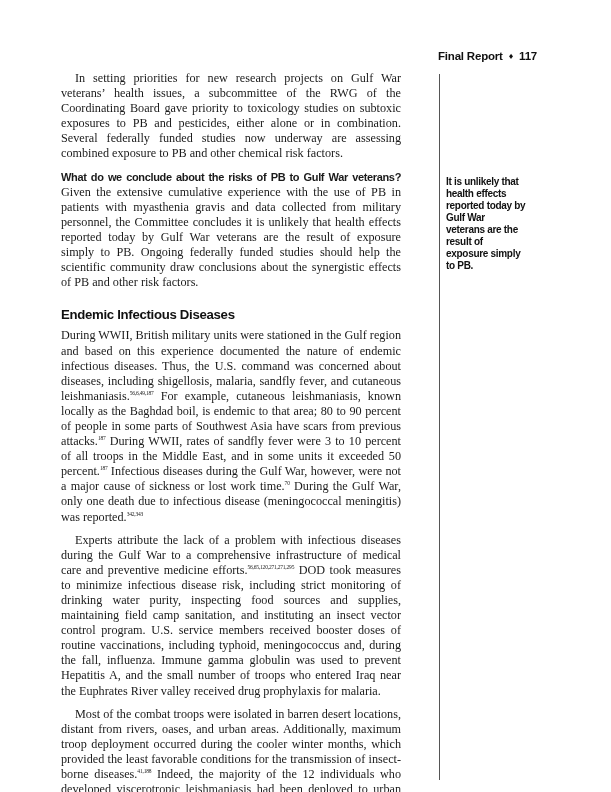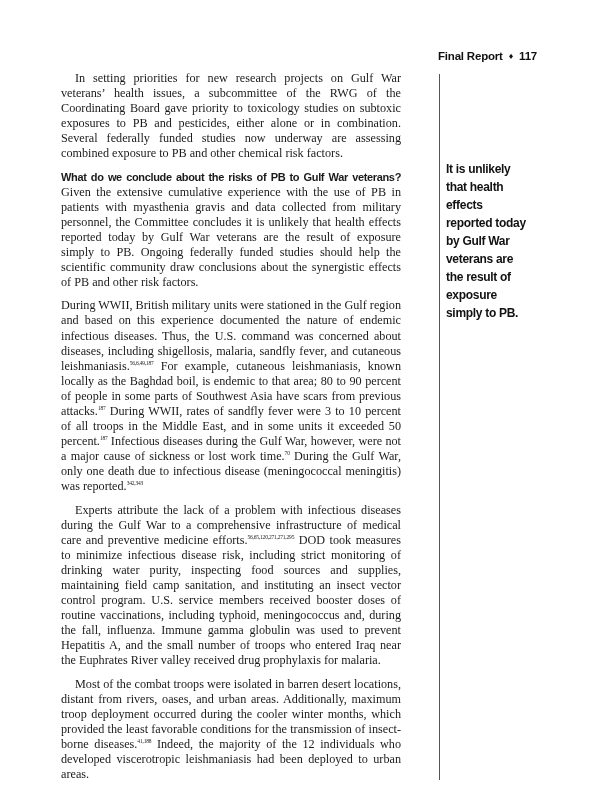--- a/index.html
+++ b/index.html
@@ -22,41 +22,42 @@
   .main p.noindent { text-indent: 0; }
   .runin {
     font-family: "Liberation Sans", sans-serif; font-weight: bold; font-size: 11px; letter-spacing: -0.35px;
   }
   .section-head {
     font-family: "Liberation Sans", sans-serif; font-weight: bold; font-size: 13.2px;
     margin: 17px 0 6px 0; letter-spacing: -0.3px; color: #111;
   }
   sup { font-size: 5.5px; vertical-align: 5px; line-height: 0; letter-spacing: -0.2px; }
   .sidebar-quote {
-    position: absolute; left: 446px; top: 160px; width: 80px;
-    font-family: "Liberation Sans", sans-serif; font-weight: bold; font-size: 12px; line-height: 18px;
+    position: absolute; left: 446px; top: 176px; width: 80px;
+    font-family: "Liberation Sans", sans-serif; font-weight: bold; font-size: 10px; line-height: 12px;
     letter-spacing: -0.3px; color: #111;
   }
 </style>
 </head>
 <body>
 
 <div class="running-head">
   <span>Final Report</span><span class="sep">♦</span><span>117</span>
 </div>
 
 <div class="vrule"></div>
 
 <div class="sidebar-quote">It is unlikely that health effects reported today by Gulf War veterans are the result of exposure simply to PB.</div>
 
 <div class="main">
   <p>In setting priorities for new research projects on Gulf War veterans’ health issues, a subcommittee of the RWG of the Coordinating Board gave priority to toxicology studies on subtoxic exposures to PB and pesticides, either alone or in combination. Several federally funded studies now underway are assessing combined exposure to PB and other chemical risk factors.</p>
 
   <p class="noindent"><span class="runin">What do we conclude about the risks of PB to Gulf War veterans?</span><span> Given the extensive cumulative experience with the use of PB in patients with myasthenia gravis and data collected from military personnel, the Committee concludes it is unlikely that health effects reported today by Gulf War veterans are the result of exposure simply to PB. Ongoing federally funded studies should help the scientific community draw conclusions about the synergistic effects of PB and other risk factors.</span></p>
 
+  <div class="section-head">Endemic Infectious Diseases</div>
 
   <p class="noindent"><span>During WWII, British military units were stationed in the Gulf region and based on this experience documented the nature of endemic infectious diseases. Thus, the U.S. command was concerned about diseases, including shigellosis, malaria, sandfly fever, and cutaneous leishmaniasis.</span><sup>56,6,49,187</sup><span> For example, cutaneous leishmaniasis, known locally as the Baghdad boil, is endemic to that area; 80 to 90 percent of people in some parts of Southwest Asia have scars from previous attacks.</span><sup>187</sup><span> During WWII, rates of sandfly fever were 3 to 10 percent of all troops in the Middle East, and in some units it exceeded 50 percent.</span><sup>187</sup><span> Infectious diseases during the Gulf War, however, were not a major cause of sickness or lost work time.</span><sup>70</sup><span> During the Gulf War, only one death due to infectious disease (meningococcal meningitis) was reported.</span><sup>342,343</sup></p>
 
   <p><span>Experts attribute the lack of a problem with infectious diseases during the Gulf War to a comprehensive infrastructure of medical care and preventive medicine efforts.</span><sup>56,65,120,271,271,295</sup><span> DOD took measures to minimize infectious disease risk, including strict monitoring of drinking water purity, inspecting food sources and supplies, maintaining field camp sanitation, and instituting an insect vector control program. U.S. service members received booster doses of routine vaccinations, including typhoid, meningococcus and, during the fall, influenza. Immune gamma globulin was used to prevent Hepatitis A, and the small number of troops who entered Iraq near the Euphrates River valley received drug prophylaxis for malaria.</span></p>
 
   <p><span>Most of the combat troops were isolated in barren desert locations, distant from rivers, oases, and urban areas. Additionally, maximum troop deployment occurred during the cooler winter months, which provided the least favorable conditions for the transmission of insect-borne diseases.</span><sup>41,188</sup><span> Indeed, the majority of the 12 individuals who developed viscerotropic leishmaniasis had been deployed to urban areas.</span></p>
 
 </div>
 
 </body></html>

